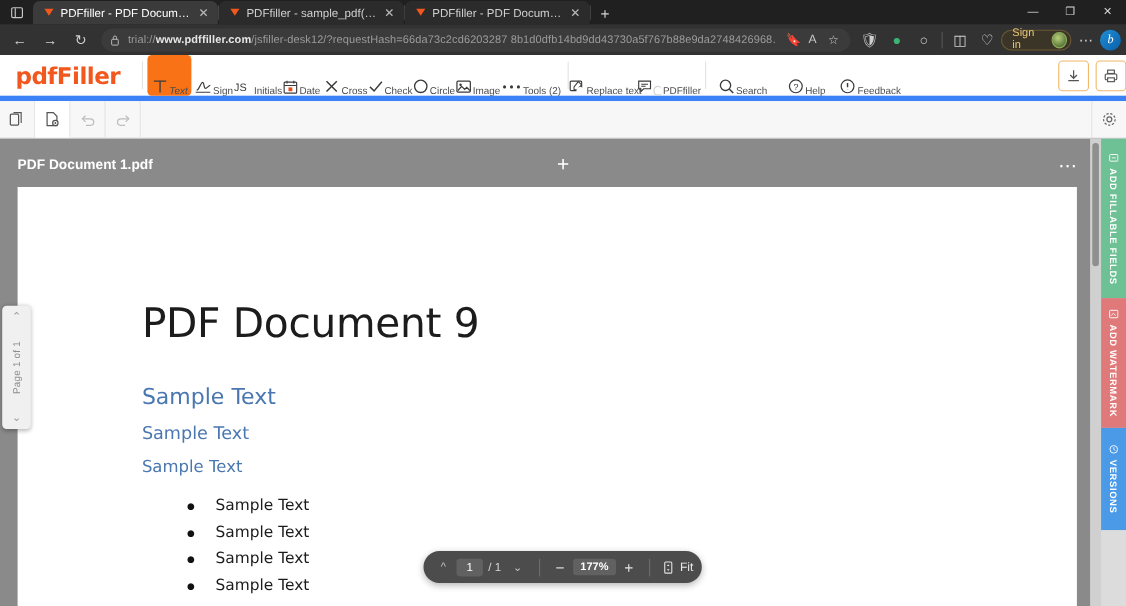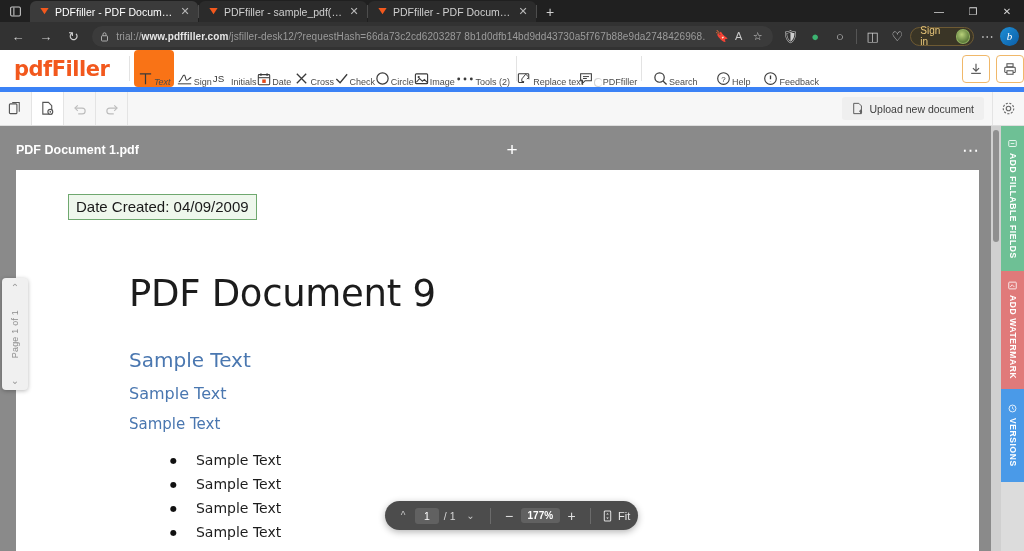--- a/index.html
+++ b/index.html
@@ -560,49 +560,39 @@
       </div>
       <div class="sub-btn dim">
         <span>
           <svg width="16" height="15" viewBox="0 0 18 16">
               <path d="M14 7.5H6.5a3.3 3.3 0 0 0 0 6.6H11" fill="none" stroke="#bdbdbd" stroke-width="1.3"></path>
               <path d="M11.5 4.4l3.2 3.1-3.2 3.1" fill="none" stroke="#bdbdbd" stroke-width="1.3"></path>
             </svg>
         </span>
       </div>
       <div class="spacer"></div>
-      <div class="upload-btn">
-        <span>
-          <svg width="12" height="13" viewBox="0 0 14 15">
-              <path d="M2 1.5h6l3 3v9H2z" fill="none" stroke="#555" stroke-width="1.1"></path>
-              <path d="M10 9.5v4M8.2 11.2L10 9.4l1.8 1.8" fill="none" stroke="#555" stroke-width="1.1"></path>
-            </svg>
-        </span>
-        <span>Upload new document</span>
-      </div>
       <div class="gear-btn">
         <span>
           <svg width="15" height="15" viewBox="0 0 16 16">
               <circle cx="8" cy="8" r="2.4" fill="none" stroke="#666" stroke-width="1.2"></circle>
               <circle cx="8" cy="8" r="5.6" fill="none" stroke="#666" stroke-width="1.2" stroke-dasharray="2.2 1.6"></circle>
             </svg>
         </span>
       </div>
     </div>
 
     <div class="workspace">
 
       <div class="doc-header">
         <span class="doc-title">PDF Document 1.pdf</span>
         <span class="doc-plus">+</span>
         <span class="doc-dots">⋯</span>
       </div>
 
       <div class="page">
-        <div class="date-field">Date Created: 04/09/2009</div>
         <div class="doc-h1">PDF Document 9</div>
         <div class="doc-h2" style="top:178px;">Sample Text</div>
         <div class="doc-h3" style="top:214px;">Sample Text</div>
         <div class="doc-h4" style="top:245px;">Sample Text</div>
         <ul class="bullets">
           <li>
               <span>Sample Text</span>
             </li>
           <li>
               <span>Sample Text</span>

